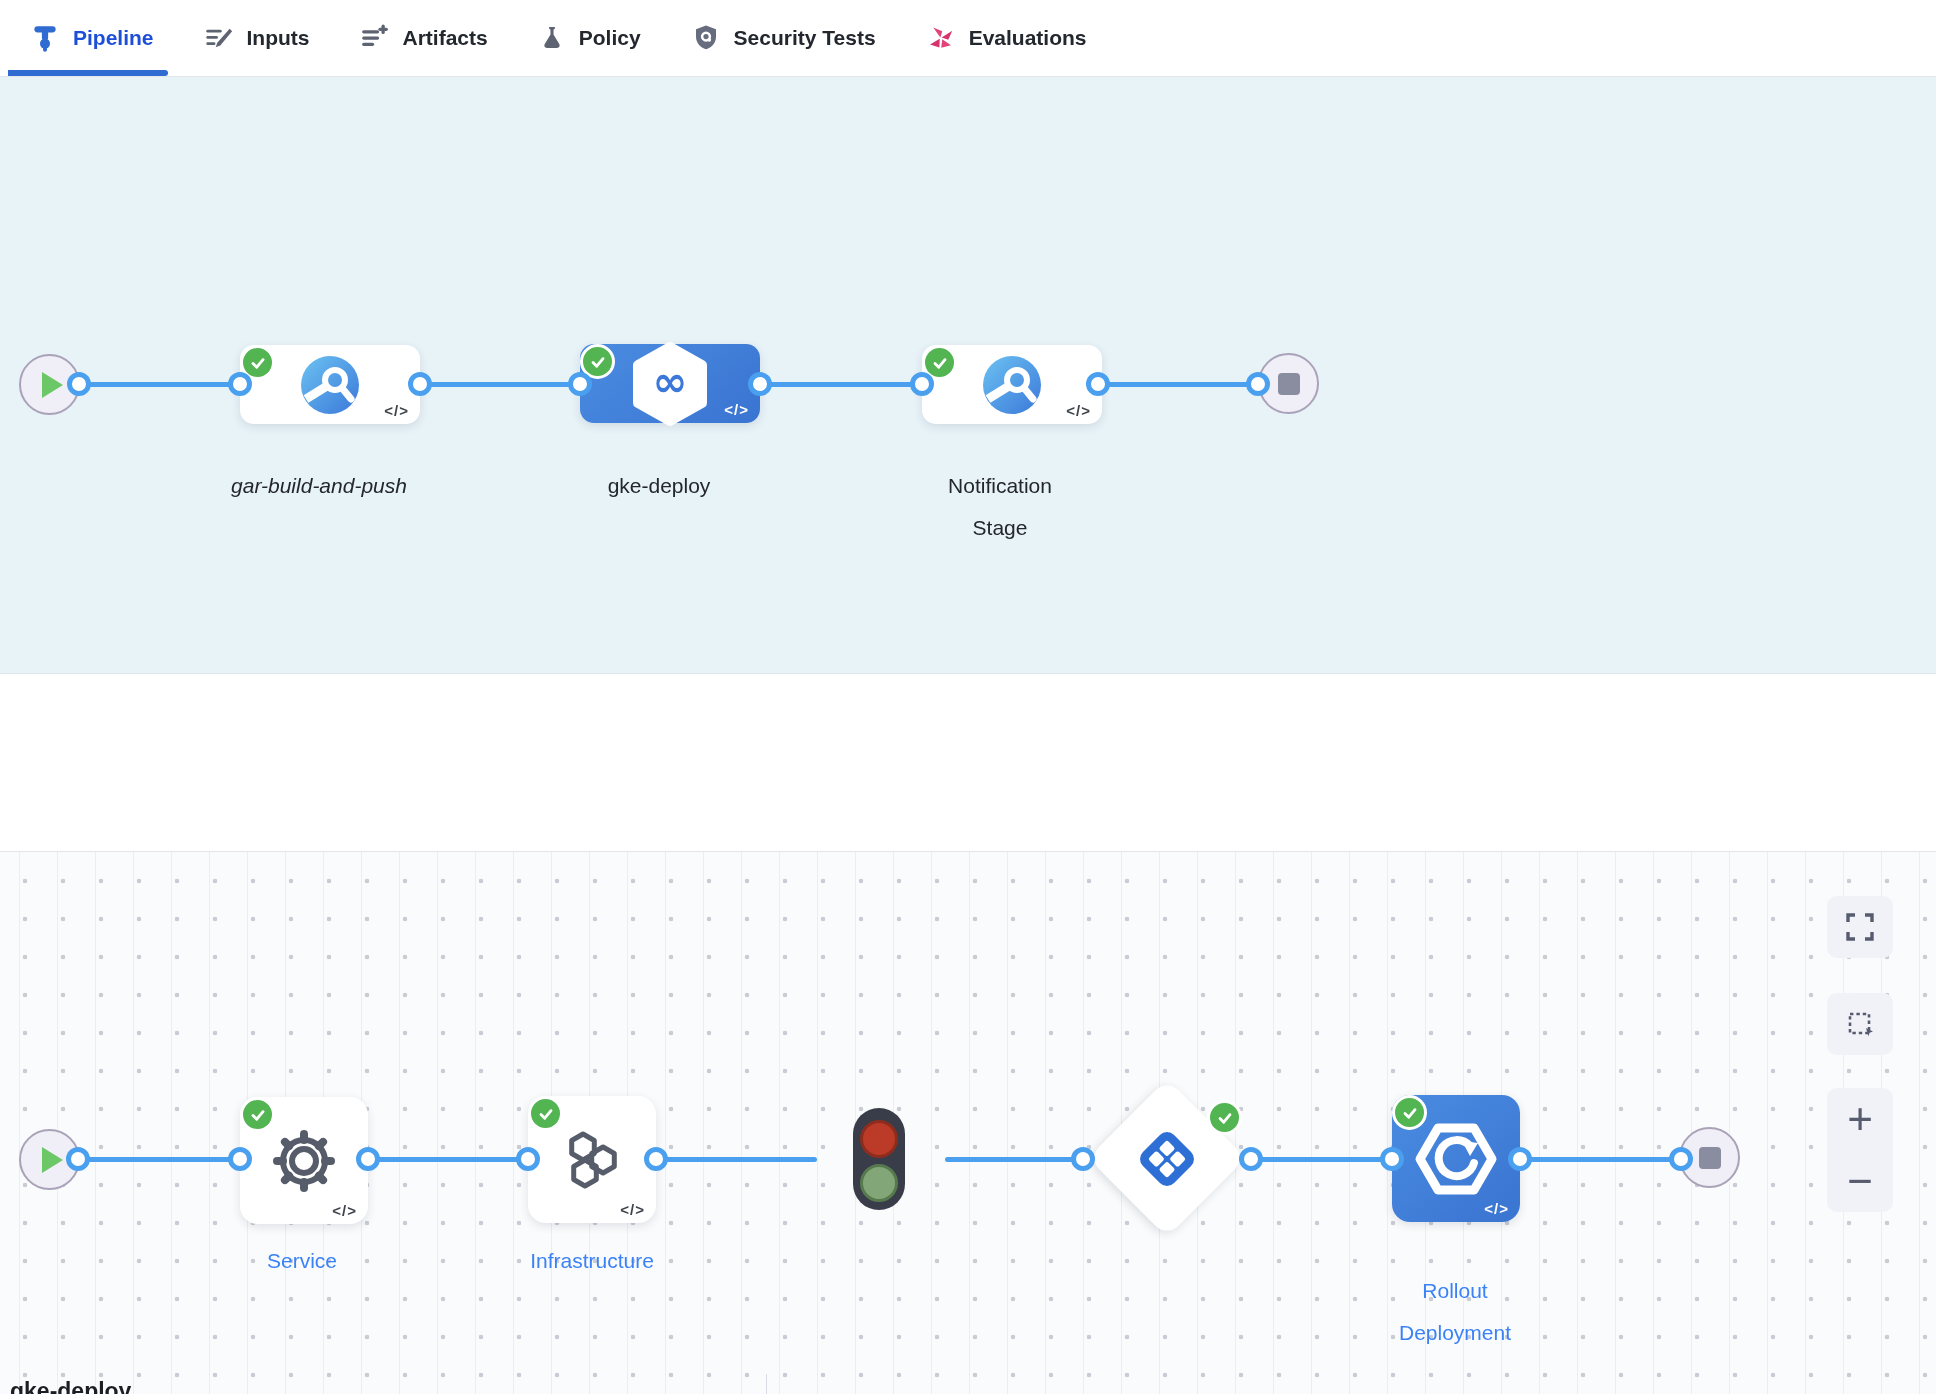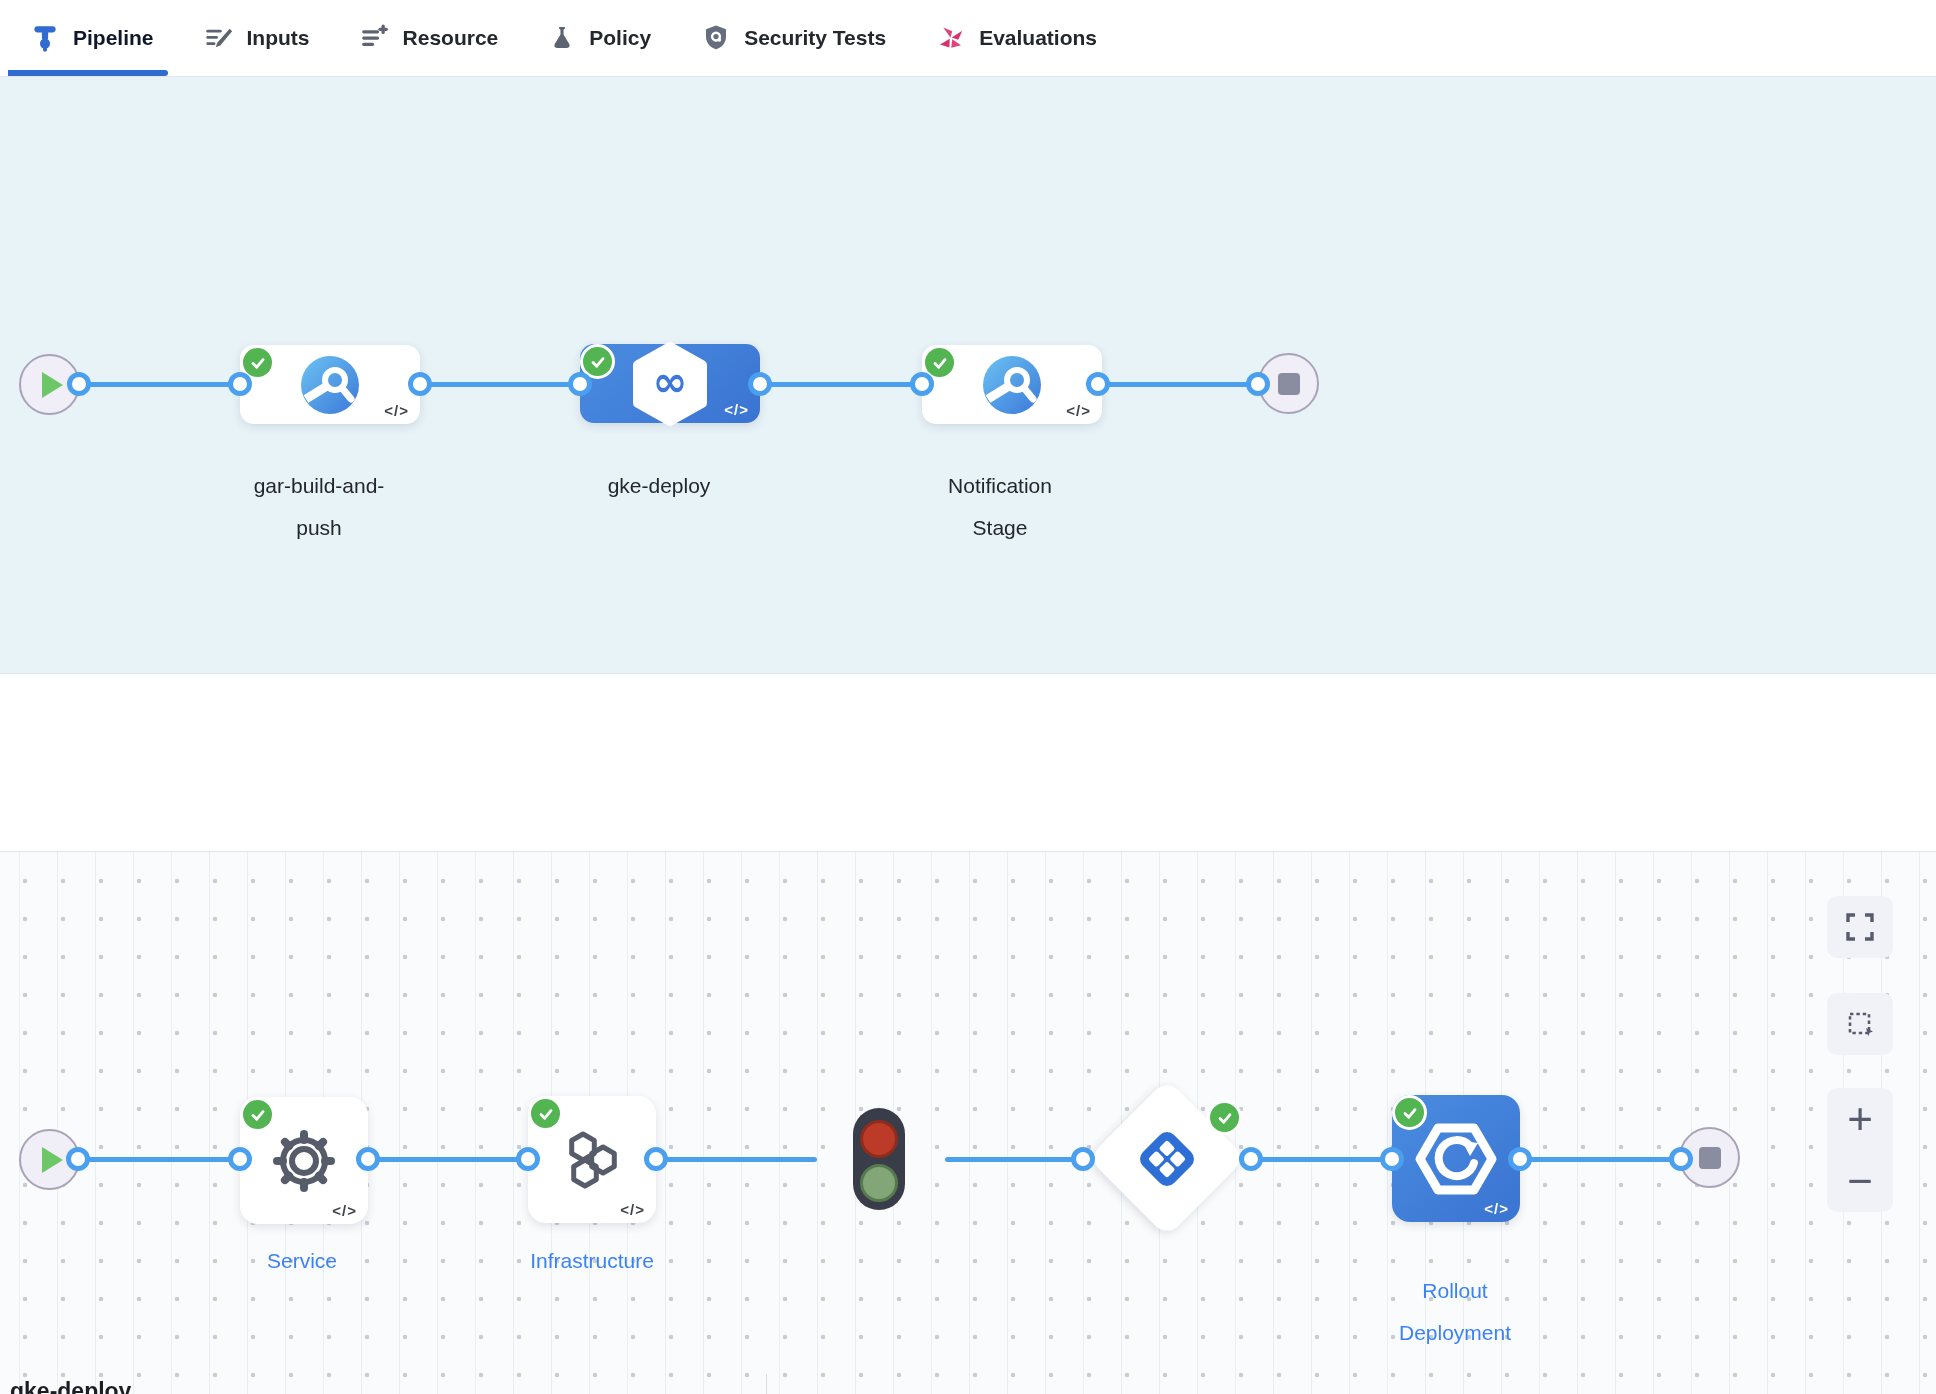--- a/index.html
+++ b/index.html
@@ -5,21 +5,21 @@
   html,body{margin:0;padding:0;background:#fff;}
   .app{position:relative;width:1936px;height:1394px;overflow:hidden;
        font-family:"Liberation Sans",sans-serif;-webkit-font-smoothing:antialiased;}
 
   
   .tabbar{position:absolute;left:0;top:0;width:100%;height:77px;background:#fff;
           border-bottom:1px solid #e4e7ea;display:flex;align-items:center;
           padding-left:30px;box-sizing:border-box;gap:50px;z-index:10;}
   .tab{display:flex;align-items:center;gap:13px;height:100%;cursor:pointer;position:relative;
        font-size:21px;font-weight:600;color:#23272e;white-space:nowrap;}
-  .tab.active{color:#0f172a;}
+  .tab.active{color:#1d4ed8;}
   .tab .underline{position:absolute;left:-22px;right:-14px;bottom:0;height:6px;background:#2f6bd0;
        border-radius:0 4px 4px 0;}
   .tab svg{flex:0 0 auto;}
 
   
   .stage-canvas{position:absolute;left:0;top:77px;width:100%;height:596px;background:#e8f3f8;}
   .exec-canvas{position:absolute;left:0;top:852px;width:100%;height:542px;background:#fafbfc;
      background-image:
        linear-gradient(to right, rgba(130,175,225,.16) 1px, transparent 1px),
        radial-gradient(circle, #c9ccd5 2px, transparent 2.6px);
@@ -109,21 +109,21 @@
     <div class="tab">
       <svg width="30" height="30" viewBox="0 0 24 24">
         <g stroke="#5d6370" stroke-width="2.6" stroke-linecap="round">
             <line x1="3" y1="7" x2="14" y2="7"></line>
         <line x1="3" y1="12" x2="14" y2="12"></line>
             <line x1="3" y1="17" x2="10" y2="17"></line>
         <line x1="18.5" y1="2.5" x2="18.5" y2="7.5"></line>
             <line x1="16" y1="5" x2="21" y2="5"></line>
           </g>
       </svg>
-      <span>Resource</span>
+      <span>Artifacts</span>
     </div>
     <div class="tab">
       <svg width="28" height="28" viewBox="0 0 24 24">
         <path d="M9.5 2.5h5v1.4l-1.2 1V9l4.9 8.1c.9 1.5-.1 3.4-1.9 3.4H7.7c-1.8 0-2.8-1.9-1.9-3.4L10.7 9V4.9l-1.2-1z" fill="#5d6370"></path>
       </svg>
       <span>Policy</span>
     </div>
     <div class="tab">
       <svg width="30" height="30" viewBox="0 0 24 24">
         <path d="M12 2l8 3v6c0 5-3.5 8.6-8 10-4.5-1.4-8-5-8-10V5z" fill="#676d7e"></path>
@@ -211,21 +211,21 @@
             <polyline points="6,12.5 10.5,17 18,8" fill="none" stroke="#fff" stroke-width="3.4" stroke-linecap="round" stroke-linejoin="round"></polyline>
           </svg>
       </div>
       <span class="code-chip">&lt;/&gt;</span>
     </div>
 
     <div class="terminal" style="left:1258px;top:276px;">
       <div class="stop-sq"></div>
     </div>
 
-    <div class="node-label" style="left:319px;top:388px;width:176px;">gar-build-and-push</div>
+    <div class="node-label" style="left:319px;top:388px;width:176px;font-style:italic;">gar-build-and-push</div>
     <div class="node-label" style="left:659px;top:388px;width:220px;">gke-deploy</div>
     <div class="node-label" style="left:1000px;top:388px;width:160px;">Notification Stage</div>
   </div>
 
   <div class="details">
     <div class="d-title">gke-deploy</div>
 
     <div class="d-sep"></div>
 
   </div>

